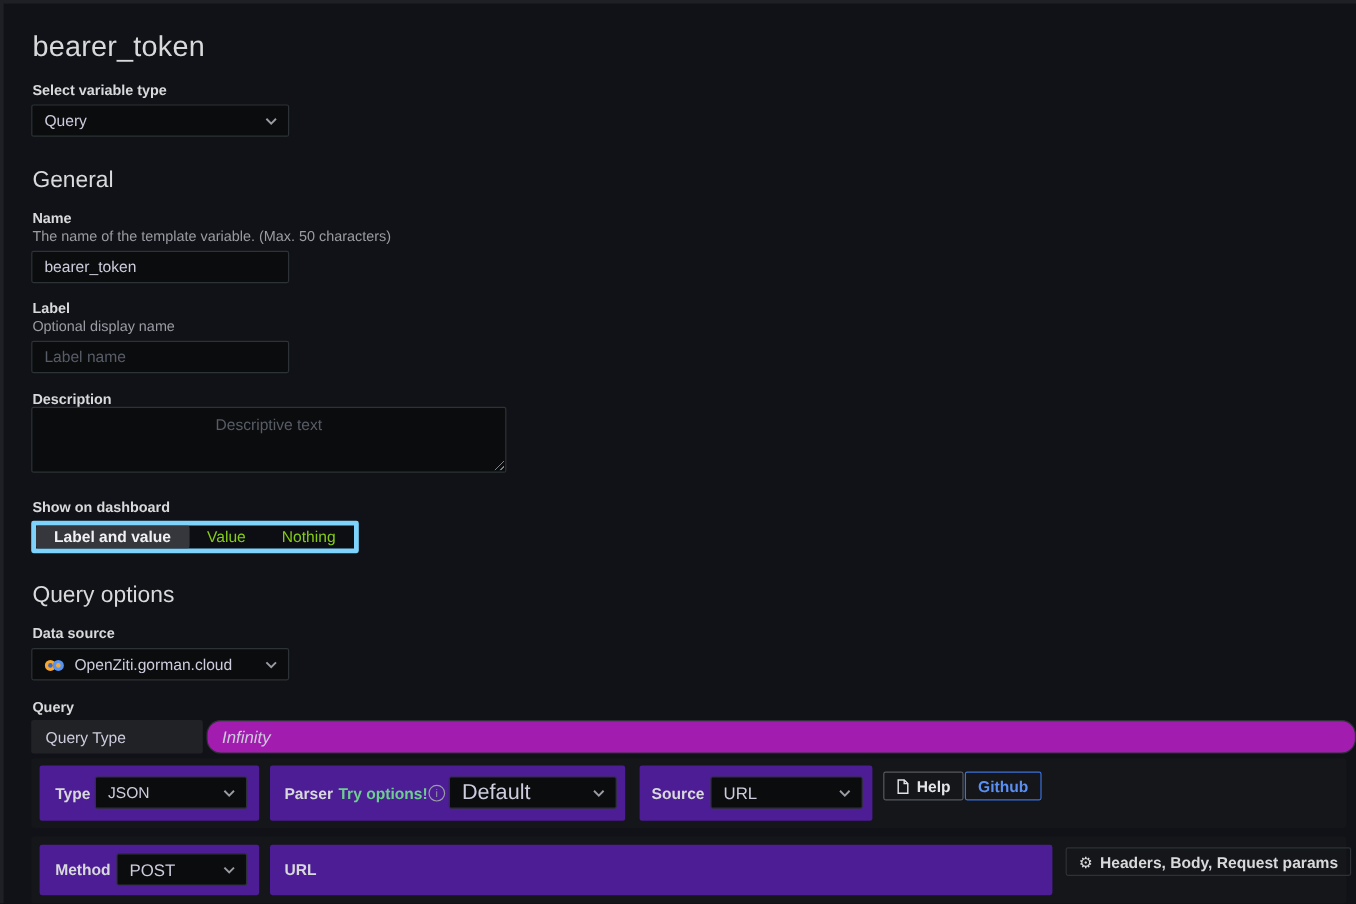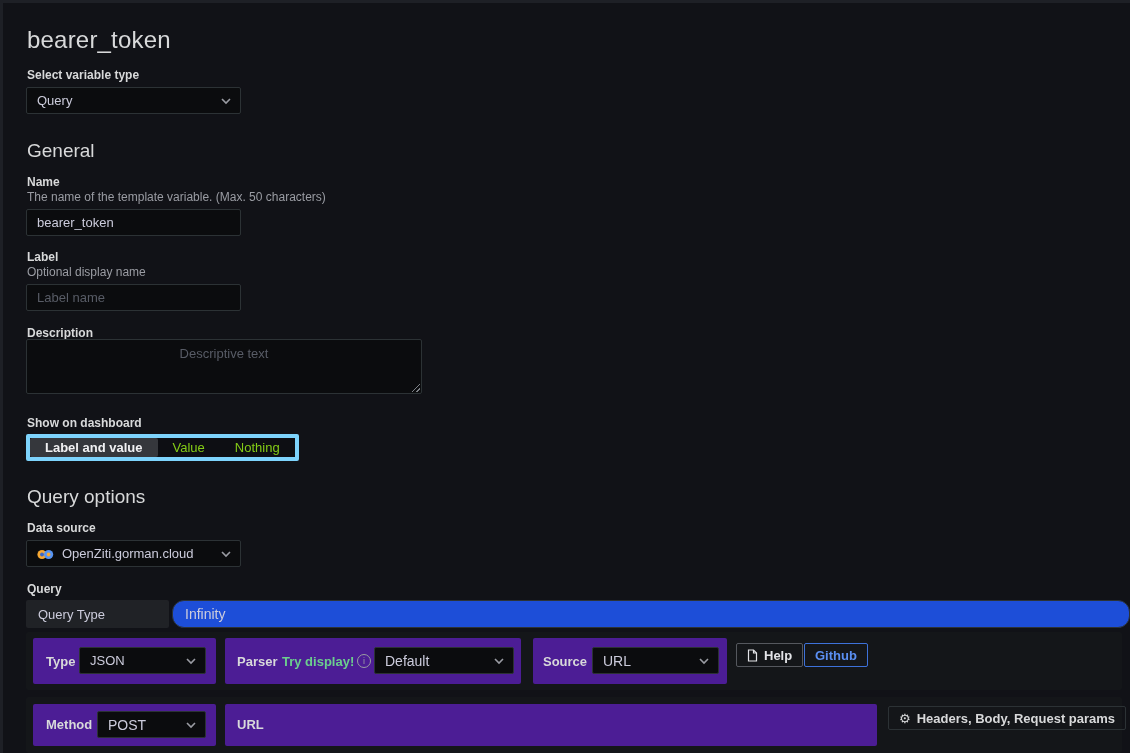--- a/index.html
+++ b/index.html
@@ -72,23 +72,23 @@
   .editor-panel { background:#4c1d95; border-radius:2px; position:absolute; }
   .inline-label { font-size:13px; font-weight:700; color:#d8d9da; white-space:nowrap; }
   .hint-green { font-size:13px; font-weight:700; color:#6ccf8e; white-space:nowrap; }
 
   .qt-label-box {
     background:#202226; border-radius:2px;
     display:flex; align-items:center; padding:0 12px;
     font-size:13px; font-weight:500; color:#ccccdc;
   }
   .qt-field {
-    background:#1d4ed8; border:1px solid #2c3235; border-radius:12px;
+    background:#a21caf; border:1px solid #2c3235; border-radius:12px;
     display:flex; align-items:center; padding:0 12px;
-    font-size:14px; color:#ccccdc;
+    font-size:14px; color:#ccccdc;font-style:italic;
   }
 
   .gf-button {
     display:inline-flex; align-items:center; gap:6px;
     height:24px; padding:0 10px;
     background:transparent;
     border:1px solid #55585e;
     border-radius:2px;
     color:#e3e4e8;
     font-size:13px; font-weight:700;
@@ -179,24 +179,24 @@
       <span class="chev">
           <svg width="12" height="10" viewBox="0 0 12 10">
             <polyline points="2,3 6,7 10,3" fill="none" stroke="#9a9ca3" stroke-width="1.6"></polyline>
           </svg>
         </span>
     </div>
   </div>
 
   <div class="editor-panel" style="left:199px; top:6px; width:296px; height:46px;">
     <span class="abs inline-label" style="left:12px; top:16px;">Parser</span>
-    <span class="abs hint-green" style="left:57px; top:16px;">Try display!</span>
+    <span class="abs hint-green" style="left:57px; top:16px;">Try options!</span>
     <span class="abs info-icon" style="left:132px; top:16px;">i</span>
     <div class="abs gf-select" style="left:149px; top:9px; width:140px;">
-      <span class="sel-text" style="font-size:14px;">Default</span>
+      <span class="sel-text" style="font-size:18px;">Default</span>
       <span class="chev">
           <svg width="12" height="10" viewBox="0 0 12 10">
             <polyline points="2,3 6,7 10,3" fill="none" stroke="#9a9ca3" stroke-width="1.6"></polyline>
           </svg>
         </span>
     </div>
   </div>
 
   <div class="editor-panel" style="left:507px; top:6px; width:194px; height:46px;">
     <span class="abs inline-label" style="left:10px; top:16px;">Source</span>

